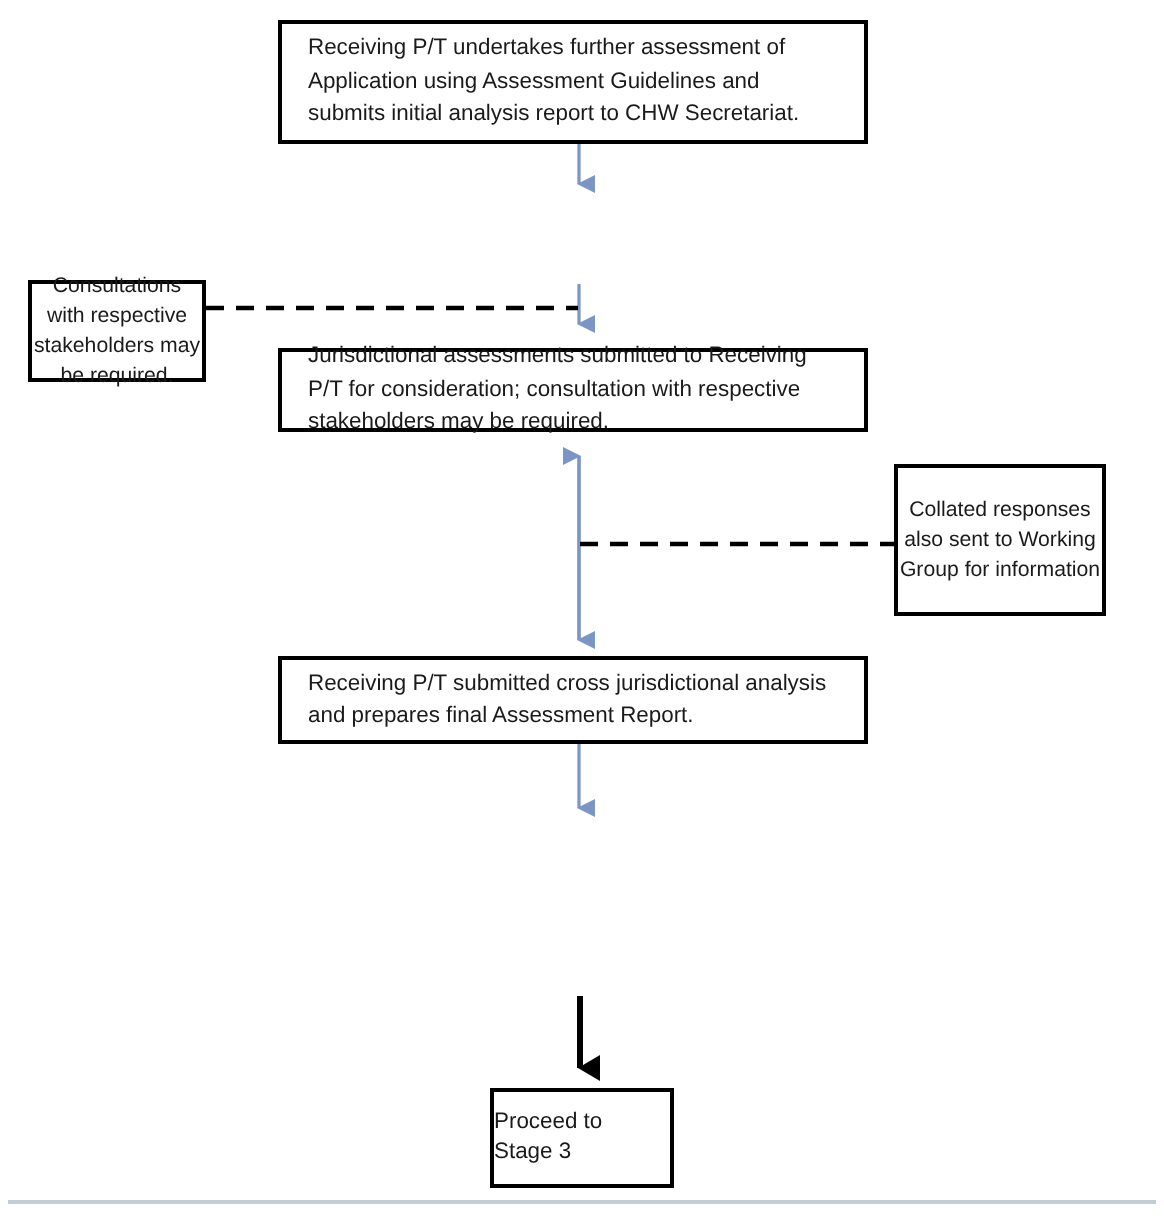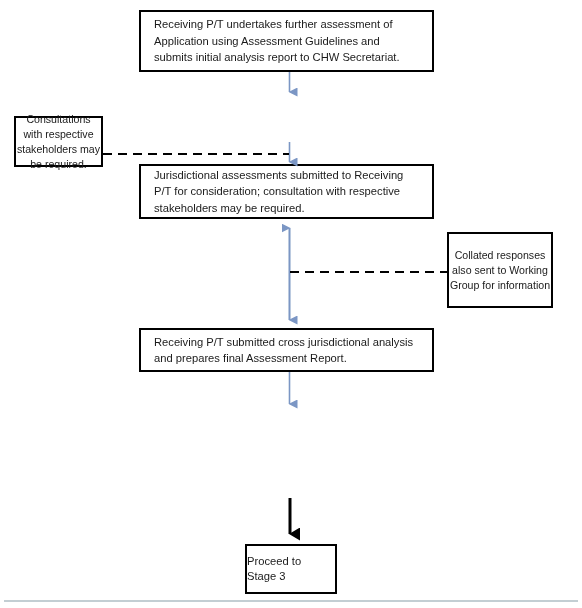--- a/index.html
+++ b/index.html
@@ -44,21 +44,21 @@
     padding: 7px 11px 7px 13px;
   }
   .process .node-text {
     font-size: 11.2px;
     line-height: 16.5px;
     text-align: left;
   }
 
   #node-assessment      { top: 10px;  height: 62px; }
   #node-working-group   { top: 100px; height: 42px; }
-  #node-jurisdictional  { top: 164px; height: 55px; }
+  #node-jurisdictional  { top: 174px; height: 42px; }
   #node-cross-juris     { top: 328px; height: 44px; }
 
   
   #node-full-package {
     left: 138px;
     width: 297px;
     top: 412px;
     height: 86px;
     border: 3px solid #000000;
     border-radius: 44px;
@@ -101,21 +101,21 @@
   .annotation .node-text {
     display: block;
     width: 100%;
     font-size: 10.6px;
     line-height: 15px;
     text-align: center;
     white-space: pre-line;
   }
   #annotation-consultations {
     left: 14px;
-    top: 116px;
+    top: 140px;
     width: 89px;
     height: 51px;
   }
   #annotation-collated {
     left: 447px;
     top: 232px;
     width: 106px;
     height: 76px;
     justify-content: flex-end;
   }

